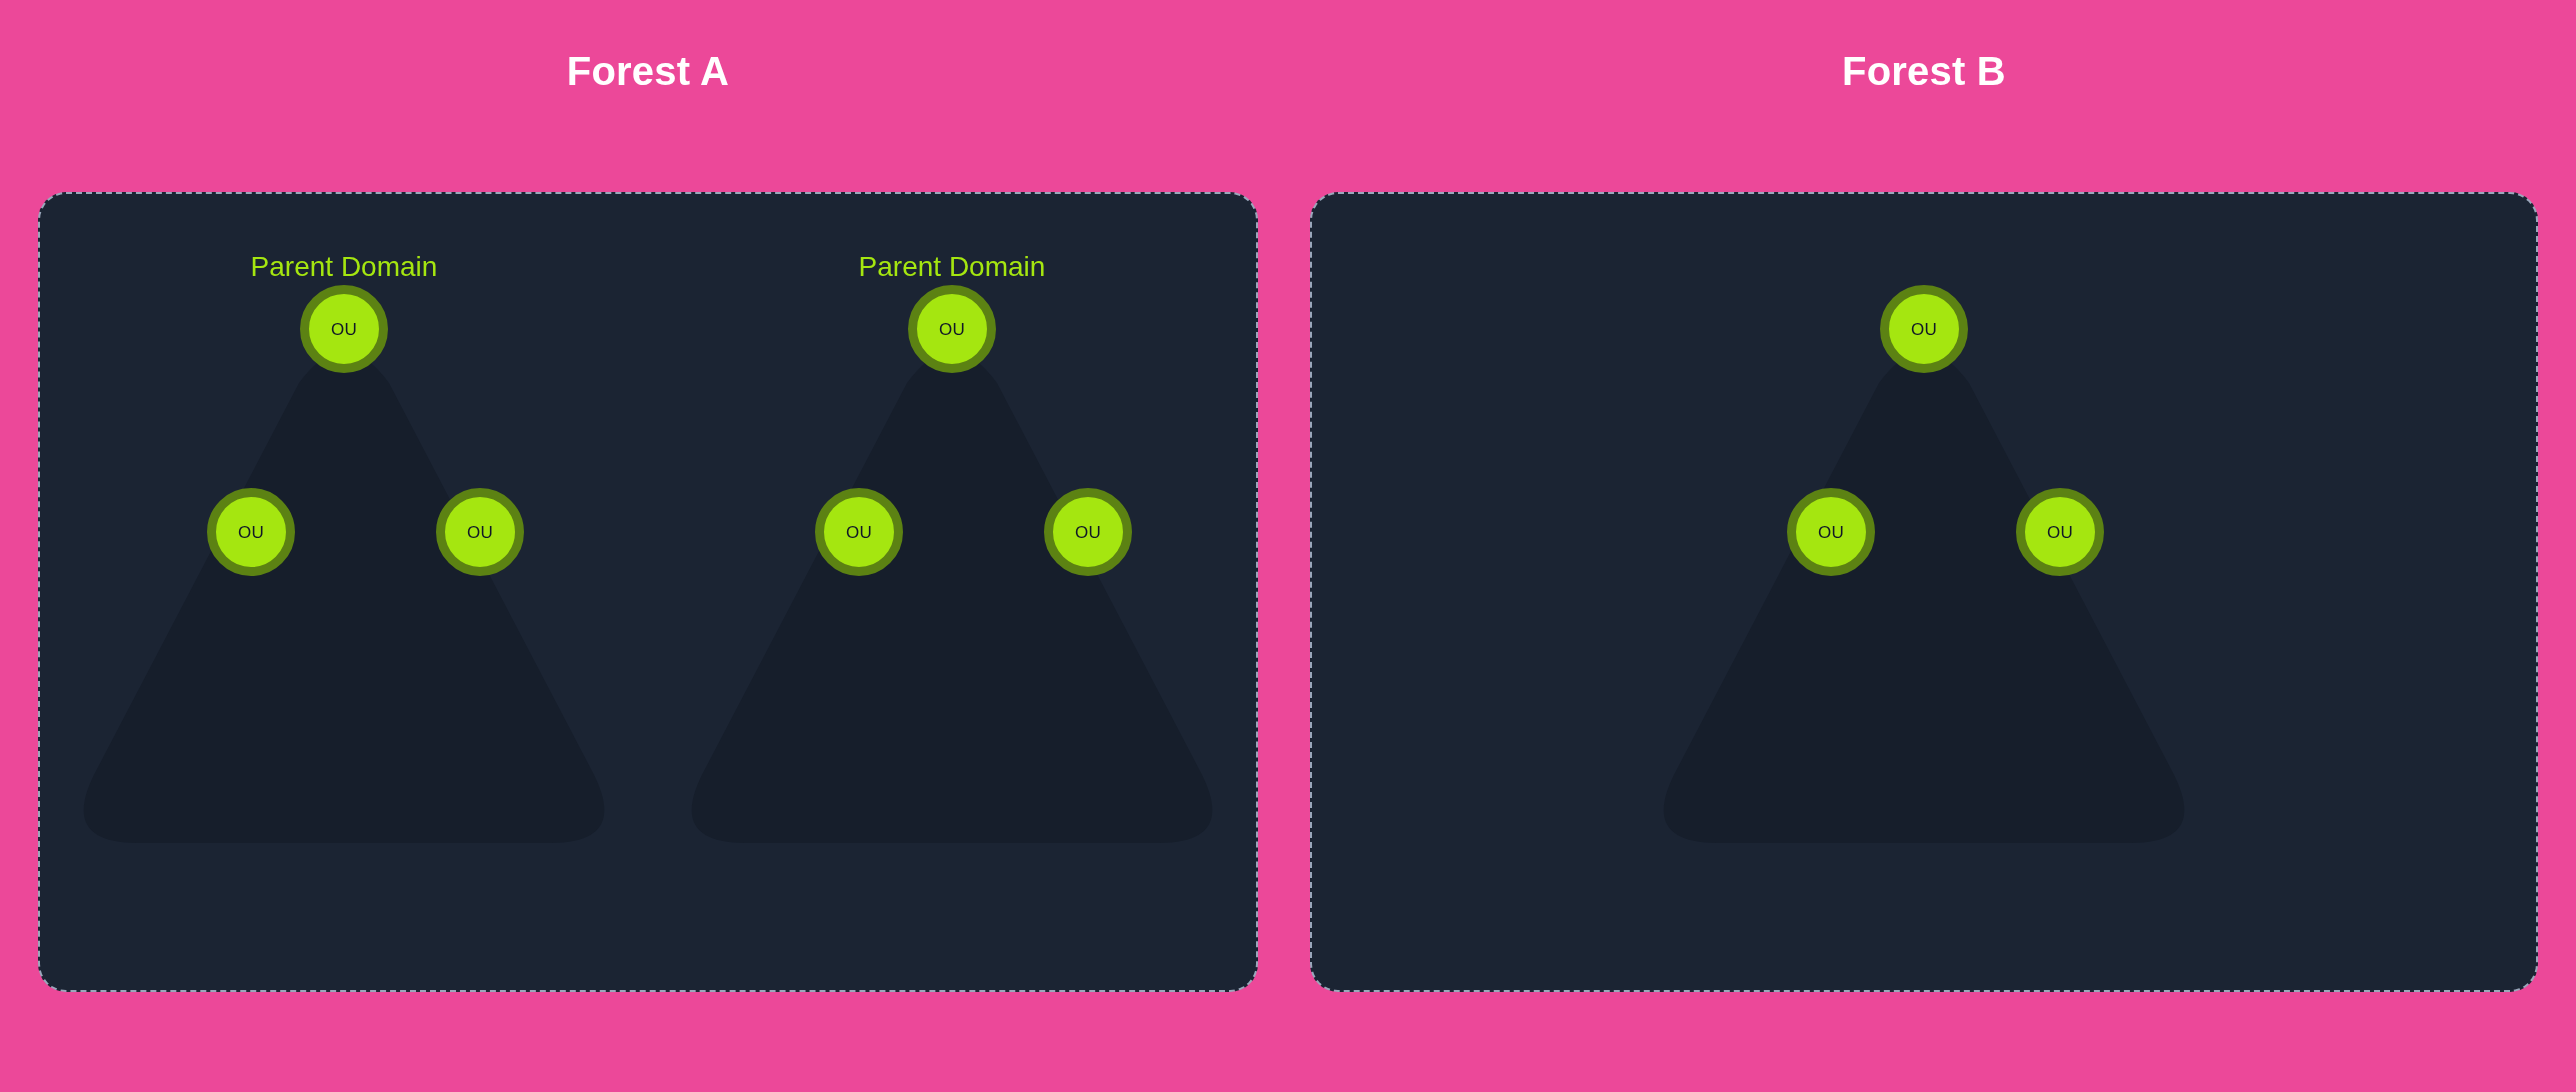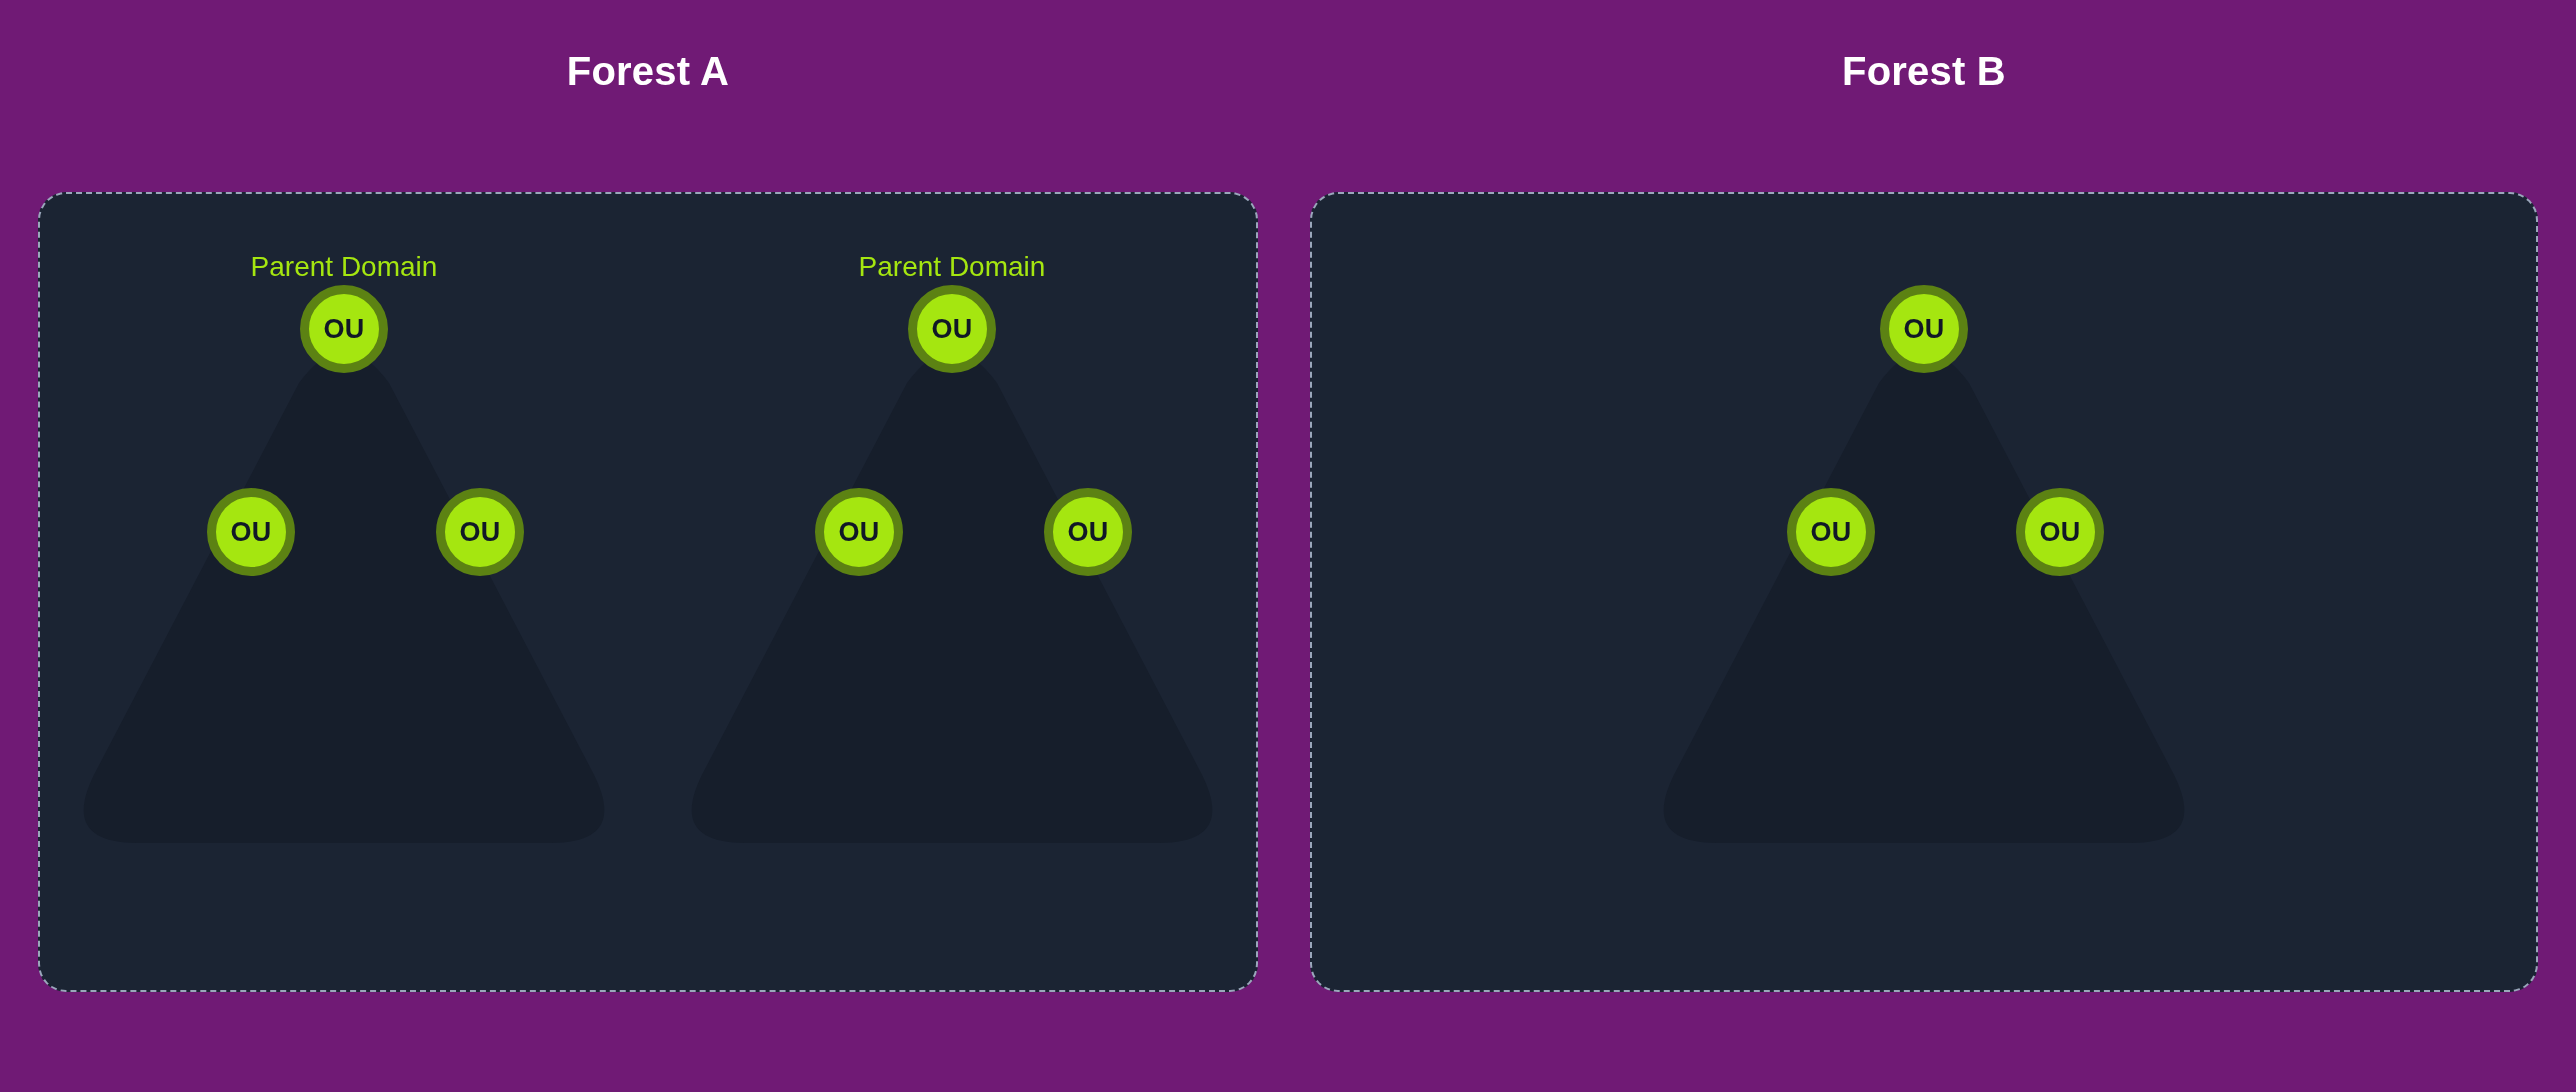--- a/index.html
+++ b/index.html
@@ -12,21 +12,21 @@
     height: 1092px;
     overflow: hidden;
     font-family: "Liberation Sans", sans-serif;
     -webkit-font-smoothing: antialiased;
   }
 
   #stage {
     position: relative;
     width: 2576px;
     height: 1092px;
-    background: #701a75;
+    background: #ec4899;
   }
 
   
   .forest {
     position: absolute;
     top: 0;
     height: 1092px;
   }
   .forest-a { left: 38px;   width: 1220px; }
   .forest-b { left: 1310px; width: 1228px; }
@@ -106,22 +106,22 @@
     box-sizing: border-box;
     width: 88px;
     height: 88px;
     border-radius: 50%;
     background: #a5e610;
     border: 9px solid #5c8213;
     display: flex;
     align-items: center;
     justify-content: center;
     color: #111827;
-    font-size: 27px;
-    font-weight: 700;
+    font-size: 17px;
+    font-weight: 400;
     line-height: 1;
     letter-spacing: 0.3px;
   }
   .ou-top   { left: 249px; top: 91px;  }
   .ou-left  { left: 156px; top: 294px; }
   .ou-right { left: 385px; top: 294px; }
 </style>
 </head>
 <body>
 

